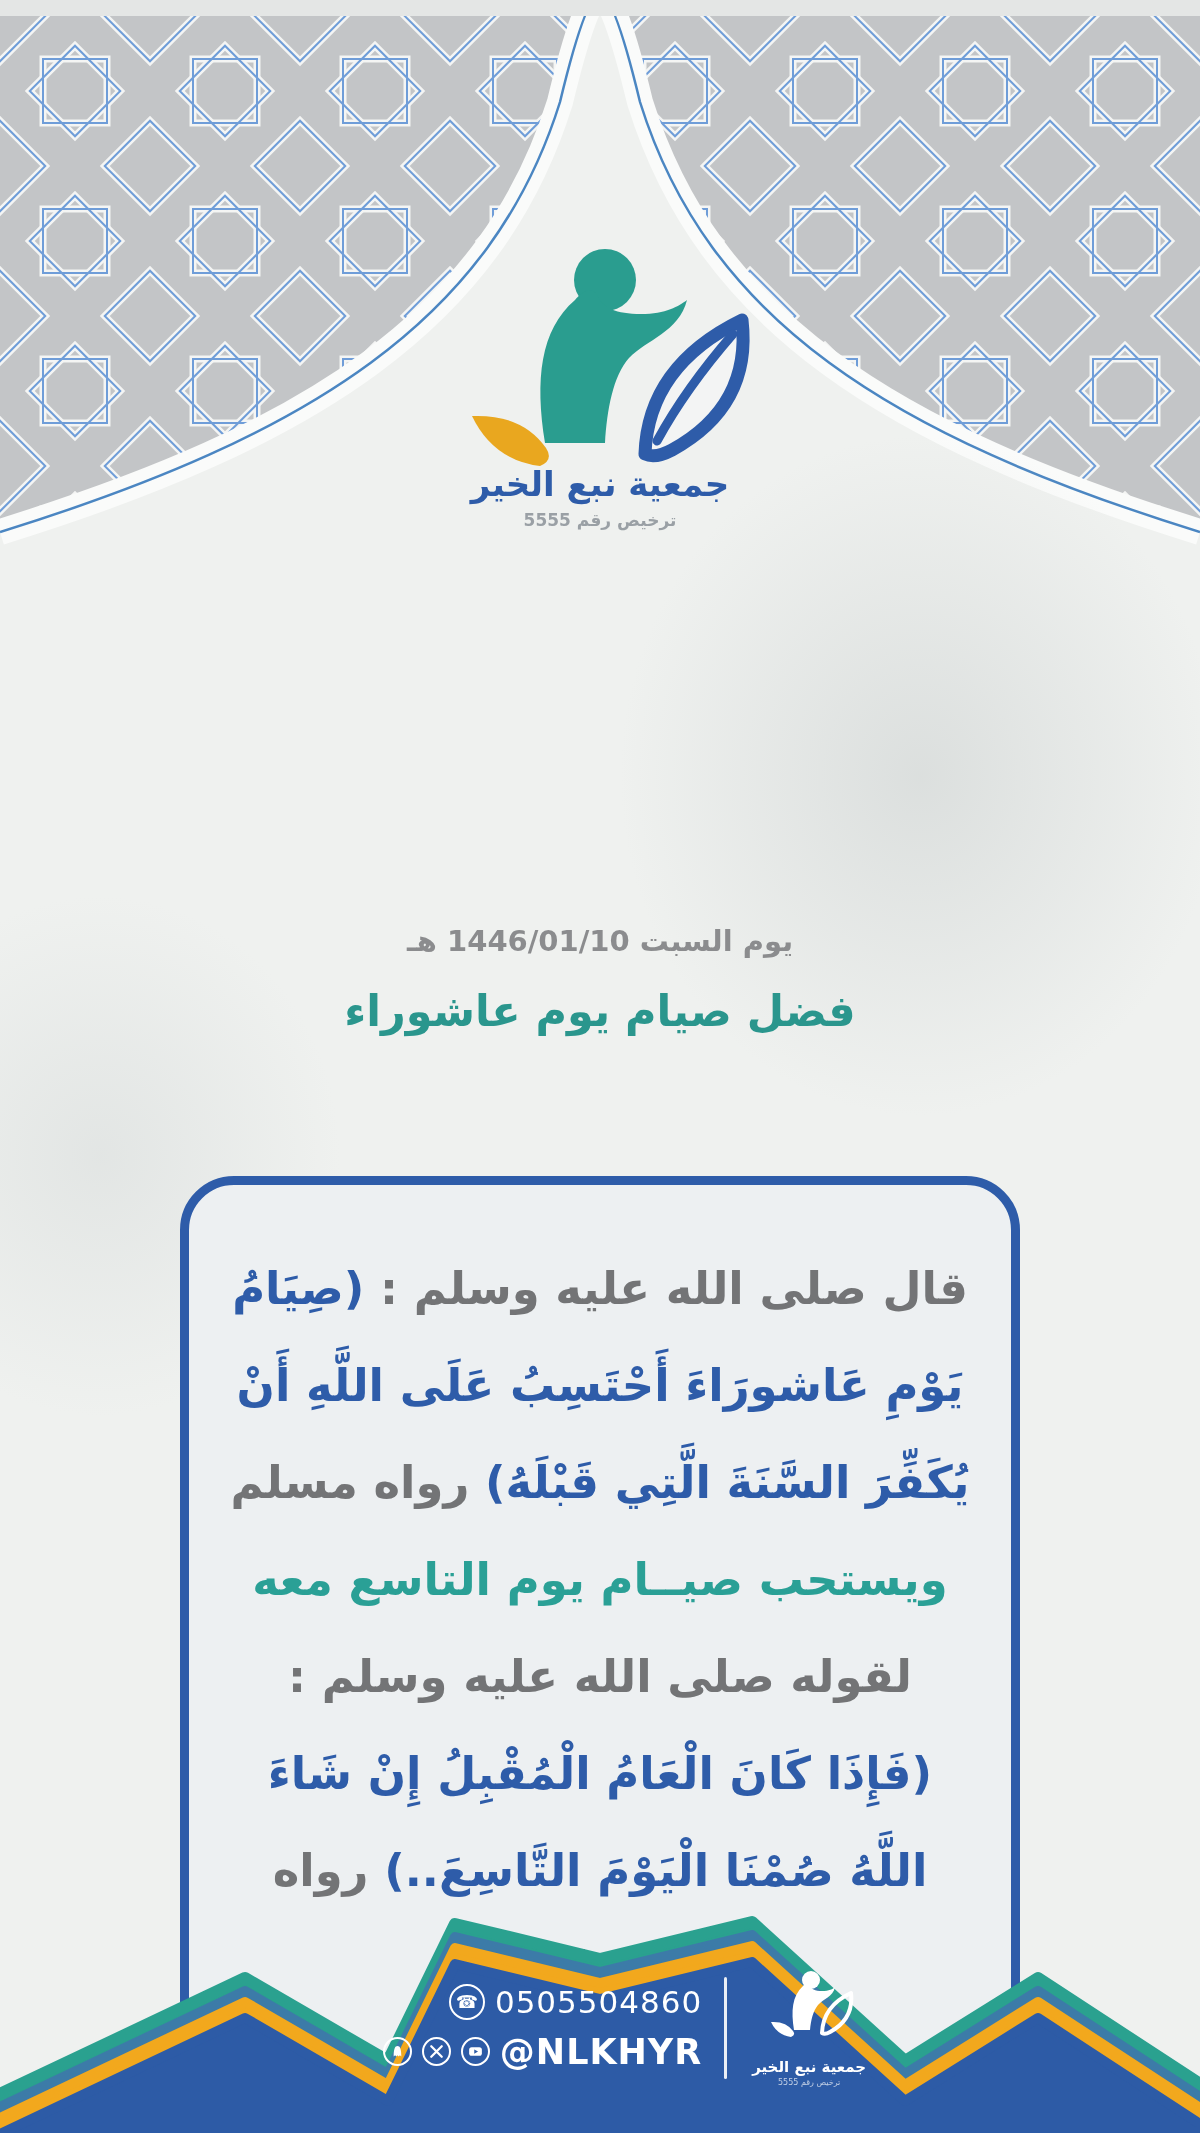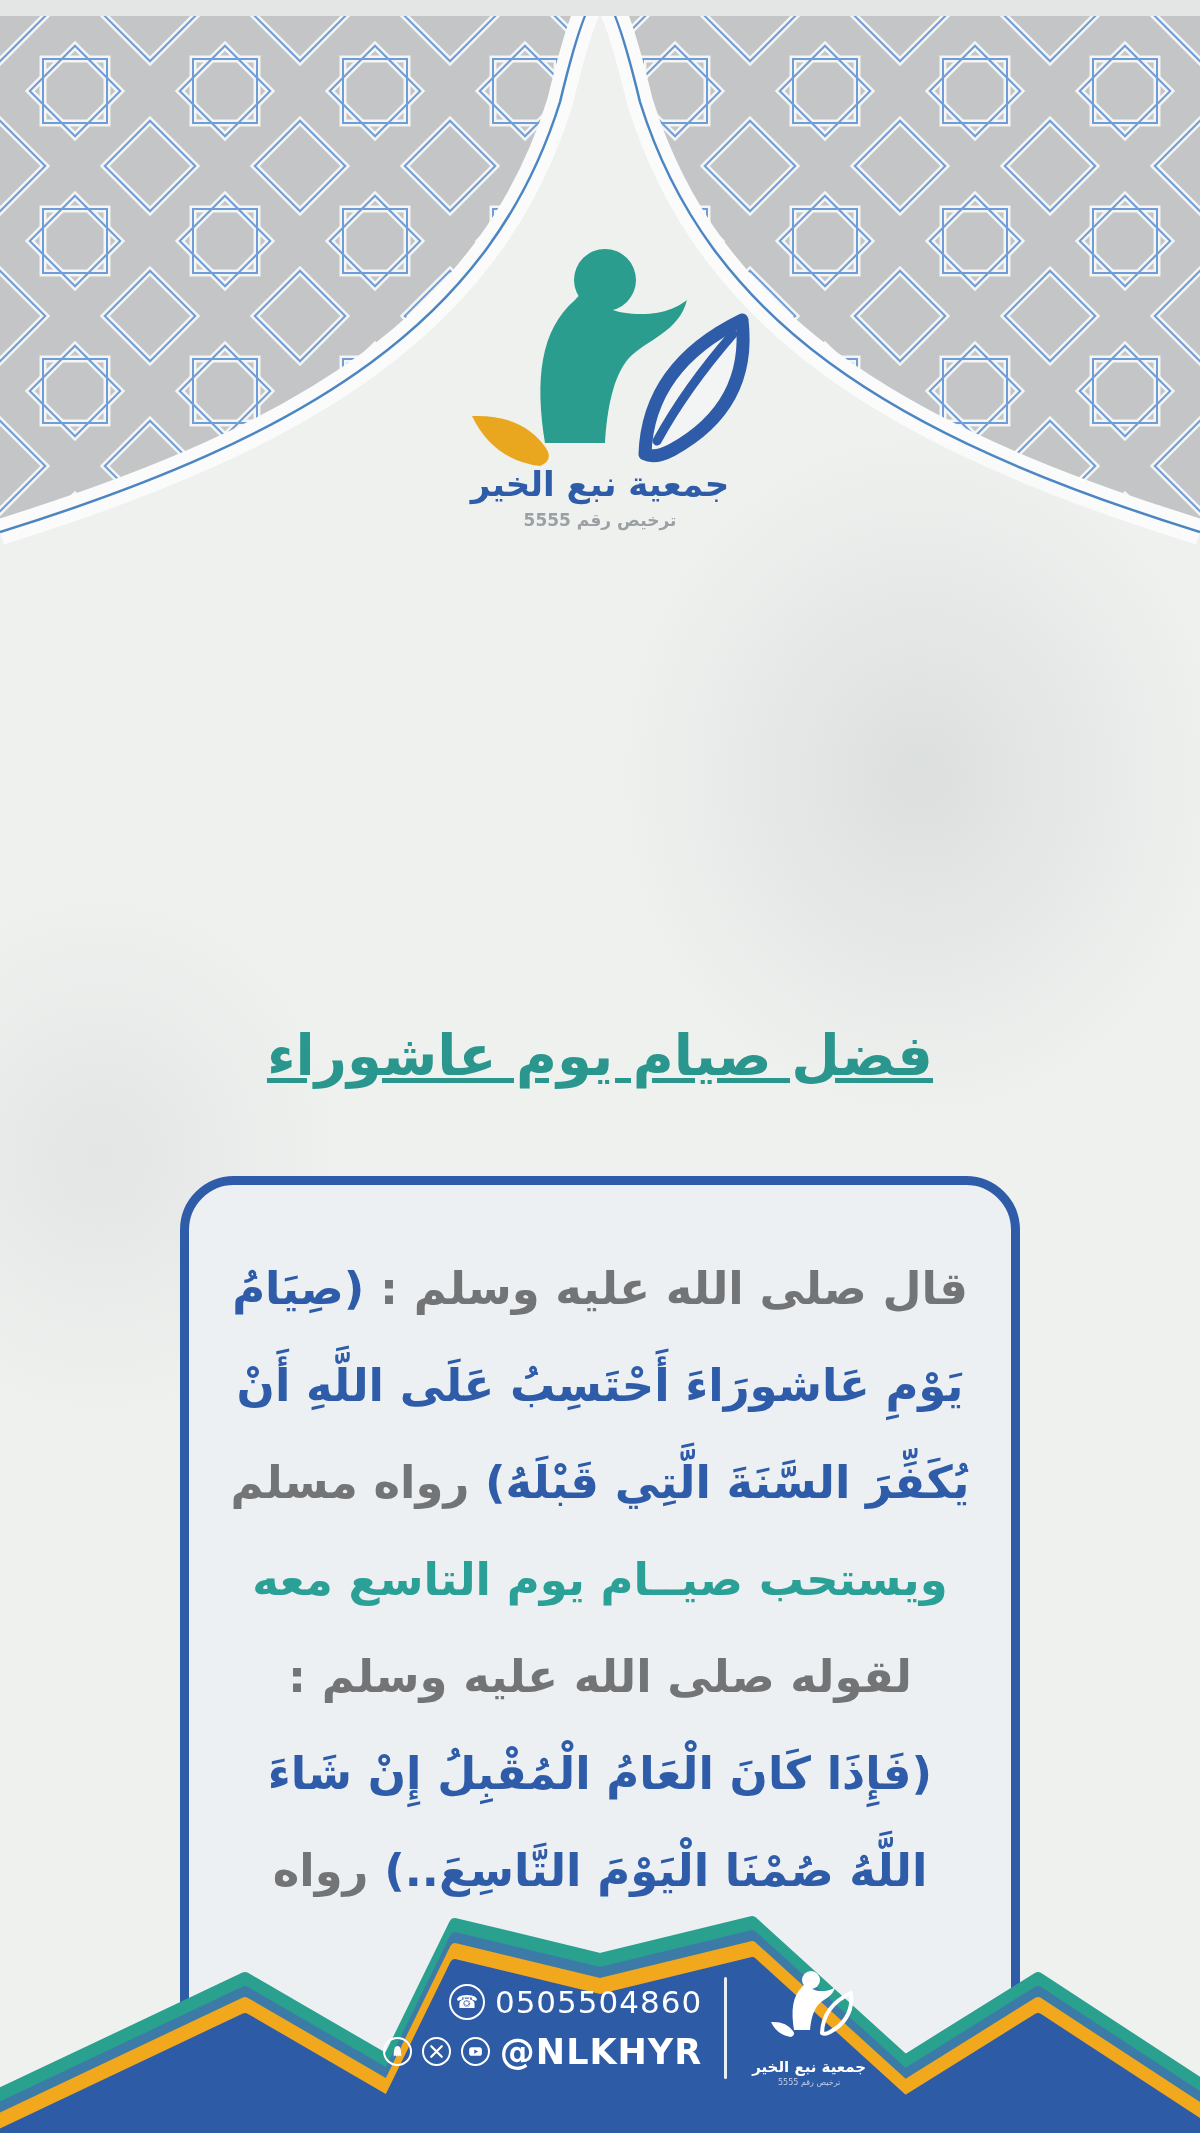--- a/index.html
+++ b/index.html
@@ -16,21 +16,21 @@
        background:radial-gradient(closest-side,rgba(213,217,216,.75),rgba(213,217,216,0));}
   .wm2{left:-140px;top:880px;width:480px;height:520px;
        background:radial-gradient(closest-side,rgba(216,220,219,.55),rgba(216,220,219,0));}
   
   .org-name{top:448px;font-size:34px;font-weight:bold;color:#2e5ca9;}
   .org-license{top:494px;font-size:17px;font-weight:bold;color:#9aa0a5;}
   
   .callig{top:568px;font-size:165px;line-height:300px;font-weight:bold;color:#2f5fae;direction:rtl;}
   
   .date-line{top:908px;font-size:29px;font-weight:bold;color:#8b8c8e;direction:rtl;}
-  .heading{top:1007px;font-size:56px;font-weight:bold;color:#2a968d;direction:rtl;text-decoration:underline;}
+  .heading{top:970px;font-size:43px;font-weight:bold;color:#2a968d;direction:rtl;}
   
   .card{
     left:180px;top:1160px;width:840px;height:903px;box-sizing:border-box;
     background:#edf0f2;border:9px solid #2e5ca9;border-radius:54px;
     padding:36px 40px;display:flex;align-items:center;justify-content:center;
   }
   .hadith{
     margin:0;direction:rtl;text-align:center;
     font-size:45px;line-height:97px;font-weight:bold;color:#737476;
   }
@@ -96,20 +96,21 @@
     <path d="M105,205 C95,142 100,92 135,62 C142,54 151,47 157,57 C163,70 176,76 201,76 C226,76 239,68 247,62 C239,94 206,102 189,120 C173,138 167,172 165,205 Z" fill="#2a9d8f"></path>
     <path d="M205,216 Q208,128 302,82 Q312,168 232,212 Q215,221 205,216 Z" fill="#f3f4f4" stroke="#2e5ca9" stroke-width="13" stroke-linejoin="round"></path>
     <path d="M217,203 Q246,150 293,96" fill="none" stroke="#2e5ca9" stroke-width="9" stroke-linecap="round"></path>
     <path d="M100,228 Q53,222 32,178 Q82,176 106,210 Q114,222 100,228 Z" fill="#e9a71f"></path>
   </svg>
 
   <div class="abs centered org-name">جمعية نبع الخير</div>
   <div class="abs centered org-license">ترخيص رقم 5555</div>
 
 
+  <div class="abs centered date-line">يوم السبت 1446/01/10 هـ</div>
   <div class="abs centered heading">فضل صيام يوم عاشوراء</div>
 
   <div class="abs card">
     <p class="hadith"><span>قال صلى الله عليه وسلم : </span><span class="q">(صِيَامُ يَوْمِ عَاشورَاءَ أَحْتَسِبُ عَلَى اللَّهِ أَنْ يُكَفِّرَ السَّنَةَ الَّتِي قَبْلَهُ) </span><span>رواه مسلم </span><span class="t">ويستحب صيــام يوم التاسع معه </span><span>لقوله صلى الله عليه وسلم : </span><span class="q">(فَإِذَا كَانَ الْعَامُ الْمُقْبِلُ إِنْ شَاءَ اللَّهُ صُمْنَا الْيَوْمَ التَّاسِعَ..) </span><span>رواه مسلم</span></p>
   </div>
 
   <svg class="abs footer-svg" width="1200" height="280" viewBox="0 0 1200 280">
     <path d="M0,225 L245,109 L388,192 L455,55 L600,90 L752,53 L905,192 L1038,109 L1200,215 L1200,280 L0,280 Z" fill="#2aa18f" stroke="#2aa18f" stroke-width="12" stroke-linejoin="round"></path>
     <path d="M0,238 L245,122 L388,205 L455,68 L600,103 L752,66 L905,205 L1038,122 L1200,228 L1200,280 L0,280 Z" fill="#3c7ba8" stroke="#3c7ba8" stroke-width="10" stroke-linejoin="round"></path>
     <path d="M0,249 L245,133 L388,216 L455,79 L600,114 L752,77 L905,216 L1038,133 L1200,239 L1200,280 L0,280 Z" fill="#f2a81d" stroke="#f2a81d" stroke-width="10" stroke-linejoin="round"></path>

